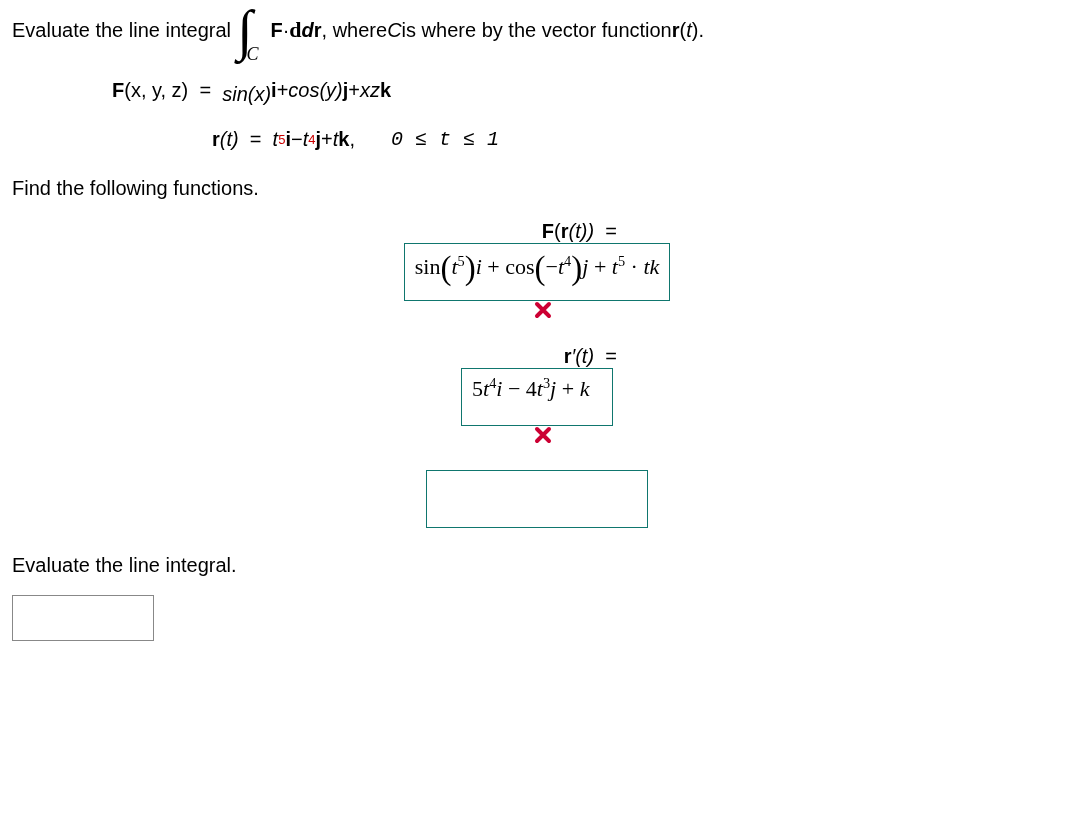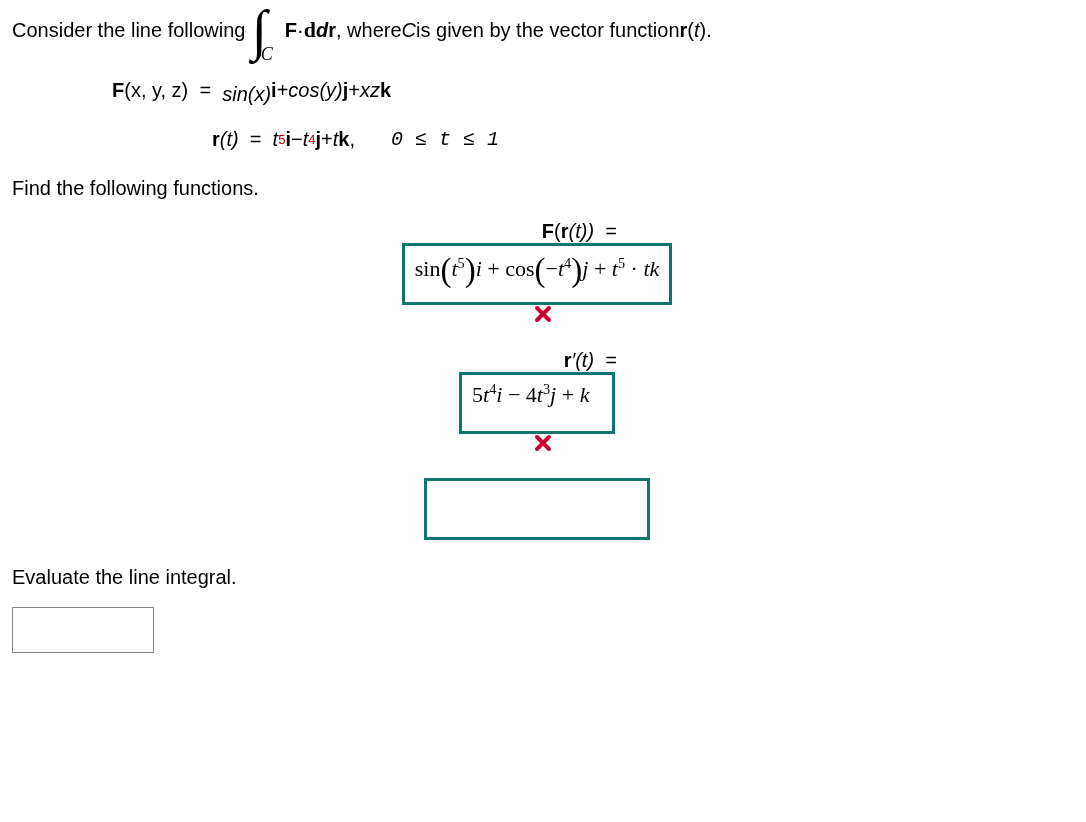--- a/index.html
+++ b/index.html
@@ -46,21 +46,21 @@
   .math {
     font-family: "Times New Roman", serif;
     font-style: italic;
     font-size: 22px;
   }
   .rm {
     font-style: normal;
   }
   .answer-box {
     display: inline-block;
-    border: 3px solid #0f766e;
+    border: 1px solid #0f766e;
     min-height: 44px;
     min-width: 130px;
     padding: 6px 10px;
     margin-right: 12px;
     vertical-align: middle;
   }
   .cross-icon {
     display: inline-block;
     width: 18px;
     height: 18px;
@@ -95,34 +95,34 @@
     border: 1px solid #888;
     width: 140px;
     height: 44px;
     vertical-align: middle;
   }
 </style>
 </head>
 <body>
 
 <div class="line">
-  <span>Consider the line following</span>
+  <span>Evaluate the line integral</span>
   <span class="integral">
     <span class="int-sign">∫</span>
     <span class="int-sub">C</span>
   </span>
   <span class="bold">F</span>
   <span> · </span>
   <span class="math bold" style="font-style:normal;"><span>d</span></span>
     <span class="bold" style="margin-left:-20px; visibility:hidden;">dr</span>
   <span style="font-style:italic;" class="bold">d</span>
     <span class="bold">r</span>
   <span>, where </span>
   <span style="font-style:italic;">C</span>
-  <span> is given by the vector function </span>
+  <span> is where by the vector function </span>
   <span class="bold">r</span>
   <span>(</span>
   <span style="font-style:italic;">t</span>
   <span>).</span>
 </div>
 
 <div class="line indent" style="margin-top:22px;">
   <span class="bold">F</span>
   <span style="">(x, y, z)</span>
   <span style="white-space:pre;">  =  </span>

